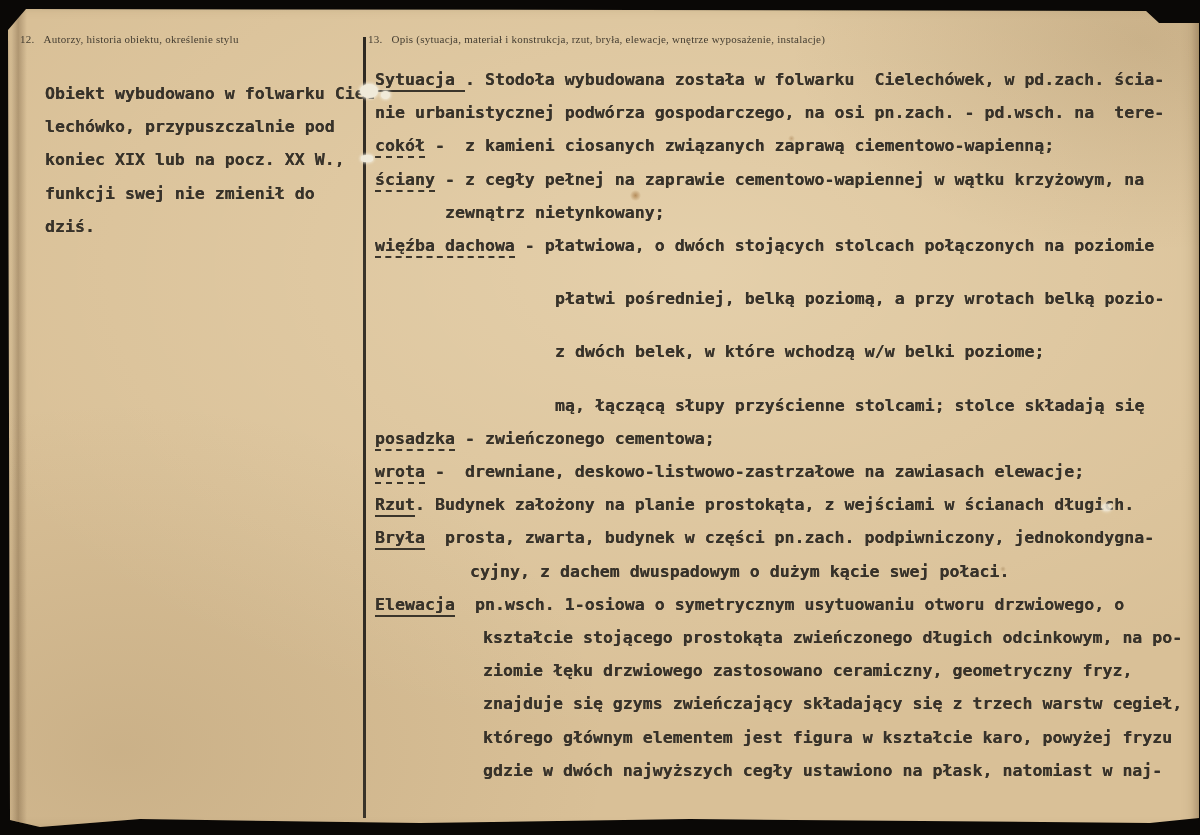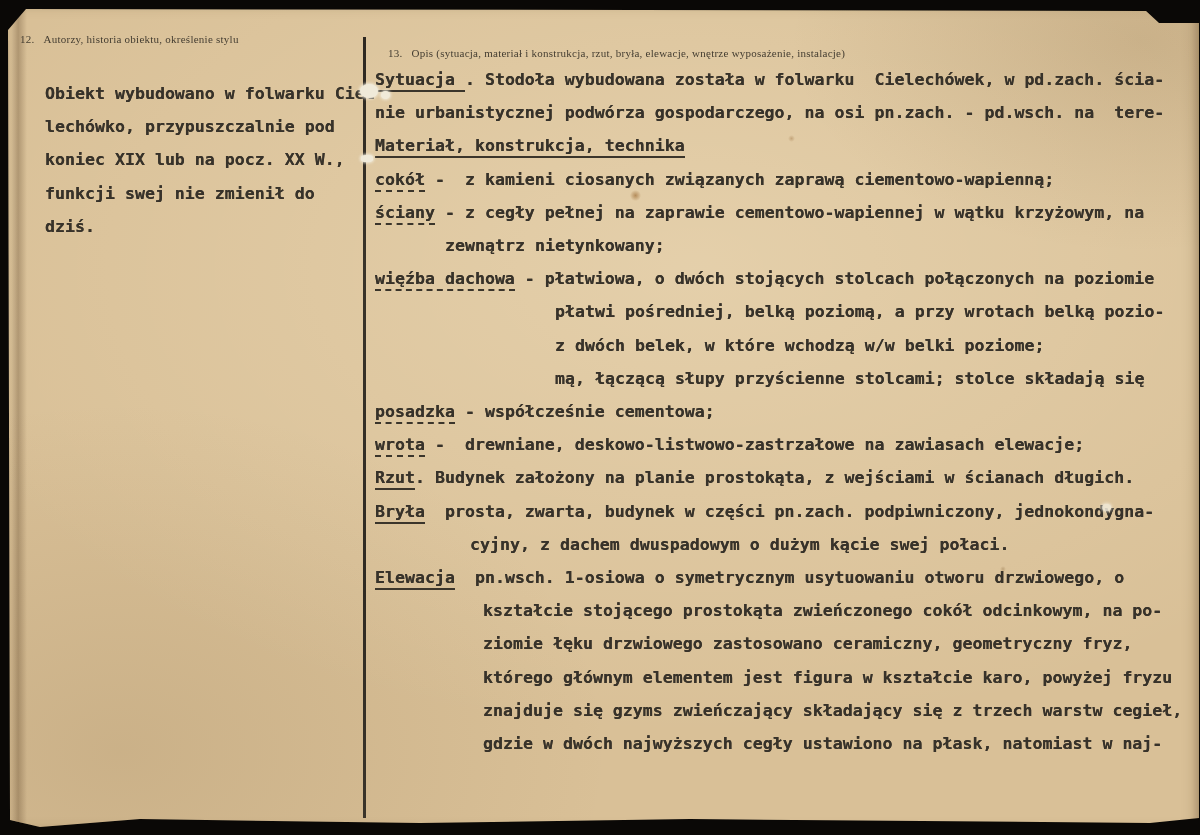--- a/index.html
+++ b/index.html
@@ -31,41 +31,41 @@
   }
   .hdr{
     position:absolute;
     font-family:"Liberation Serif", serif;
     font-size:11px;line-height:16px;
     color:#443d31;
     letter-spacing:.25px;
     white-space:pre;
   }
   .hdr12{left:20px;top:31px;}
-  .hdr13{left:388px;top:31px;margin-top:14px;}
+  .hdr13{left:368px;top:31px;}
   .hnum{margin-right:9px;}
   .divider{
     position:absolute;left:363px;top:37px;width:3px;height:781px;
     background:linear-gradient(180deg,#2d2821,#3a342a 30%,#2f2a22 70%,#3a342a);
   }
   .col{position:absolute;}
   .tline{
     white-space:pre;
     font-family:"DejaVu Sans Mono", monospace;
     font-weight:bold;
     font-size:16.6px;
     line-height:33.2px;
     color:#37322a;
     text-shadow:0 0 .5px rgba(52,46,37,.85);
   }
   .leftcol{left:45px;top:77px;}
   .rightcol{left:375px;top:63px;}
   .ind0{padding-left:0;}
   .ind1{padding-left:70px;}
-  .ind2{padding-left:180px;}
+  .ind2{padding-left:180px;margin-top:20px;}
   .ind3{padding-left:95px;}
   .ind4{padding-left:108px;}
   .u-solid{border-bottom:2px solid #3b352b;padding-bottom:1px;}
   .u-dash{border-bottom:2px dashed #3b352b;padding-bottom:1px;}
   .blob{
     position:absolute;border-radius:50%;
     background:#f0ead9;
     box-shadow:0 0 3px 1px rgba(243,238,224,.9);
   }
   .b1{left:360px;top:84px;width:18px;height:14px;}
@@ -95,38 +95,37 @@
   <div class="col leftcol" id="left-lines">
       <div class="tline">Obiekt wybudowano w folwarku Ciel</div>
       <div class="tline">lechówko, przypuszczalnie pod</div>
       <div class="tline">koniec XIX lub na pocz. XX W.,</div>
       <div class="tline">funkcji swej nie zmienił do</div>
       <div class="tline">dziś.</div>
     </div>
   <div class="col rightcol" id="right-lines">
       <div class="tline ind0"><span class="u-solid">Sytuacja </span><span>. Stodoła wybudowana została w folwarku  Cielechówek, w pd.zach. ścia-</span></div>
       <div class="tline ind0"><span>nie urbanistycznej podwórza gospodarczego, na osi pn.zach. - pd.wsch. na  tere-</span></div>
-      <div class="tline ind0"><span class="u-solid">Materiał, konstrukcja, technika</span></div>
       <div class="tline ind0"><span class="u-dash">cokół</span><span> -  z kamieni ciosanych związanych zaprawą ciementowo-wapienną;</span></div>
       <div class="tline ind0"><span class="u-dash">ściany</span><span> - z cegły pełnej na zaprawie cementowo-wapiennej w wątku krzyżowym, na</span></div>
       <div class="tline ind1"><span>zewnątrz nietynkowany;</span></div>
       <div class="tline ind0"><span class="u-dash">więźba dachowa</span><span> - płatwiowa, o dwóch stojących stolcach połączonych na poziomie</span></div>
       <div class="tline ind2"><span>płatwi pośredniej, belką poziomą, a przy wrotach belką pozio-</span></div>
       <div class="tline ind2"><span>z dwóch belek, w które wchodzą w/w belki poziome;</span></div>
       <div class="tline ind2"><span>mą, łączącą słupy przyścienne stolcami; stolce składają się</span></div>
-      <div class="tline ind0"><span class="u-dash">posadzka</span><span> - współcześnie cementowa;</span></div>
+      <div class="tline ind0"><span class="u-dash">posadzka</span><span> - zwieńczonego cementowa;</span></div>
       <div class="tline ind0"><span class="u-dash">wrota</span><span> -  drewniane, deskowo-listwowo-zastrzałowe na zawiasach elewacje;</span></div>
       <div class="tline ind0"><span class="u-solid">Rzut</span><span>. Budynek założony na planie prostokąta, z wejściami w ścianach długich.</span></div>
       <div class="tline ind0"><span class="u-solid">Bryła</span><span>  prosta, zwarta, budynek w części pn.zach. podpiwniczony, jednokondygna-</span></div>
       <div class="tline ind3"><span>cyjny, z dachem dwuspadowym o dużym kącie swej połaci.</span></div>
       <div class="tline ind0"><span class="u-solid">Elewacja</span><span>  pn.wsch. 1-osiowa o symetrycznym usytuowaniu otworu drzwiowego, o</span></div>
-      <div class="tline ind4"><span>kształcie stojącego prostokąta zwieńczonego cokół odcinkowym, na po-</span></div>
+      <div class="tline ind4"><span>kształcie stojącego prostokąta zwieńczonego długich odcinkowym, na po-</span></div>
       <div class="tline ind4"><span>ziomie łęku drzwiowego zastosowano ceramiczny, geometryczny fryz,</span></div>
+      <div class="tline ind4"><span>znajduje się gzyms zwieńczający składający się z trzech warstw cegieł,</span></div>
       <div class="tline ind4"><span>którego głównym elementem jest figura w kształcie karo, powyżej fryzu</span></div>
-      <div class="tline ind4"><span>znajduje się gzyms zwieńczający składający się z trzech warstw cegieł,</span></div>
       <div class="tline ind4"><span>gdzie w dwóch najwyższych cegły ustawiono na płask, natomiast w naj-</span></div>
     </div>
 
   <div class="blob b1"></div>
   <div class="blob b2"></div>
   <div class="blob b3"></div>
   <div class="blob b4"></div>
   <div class="stain s1"></div>
   <div class="stain s2"></div>
   <div class="stain s3"></div>

